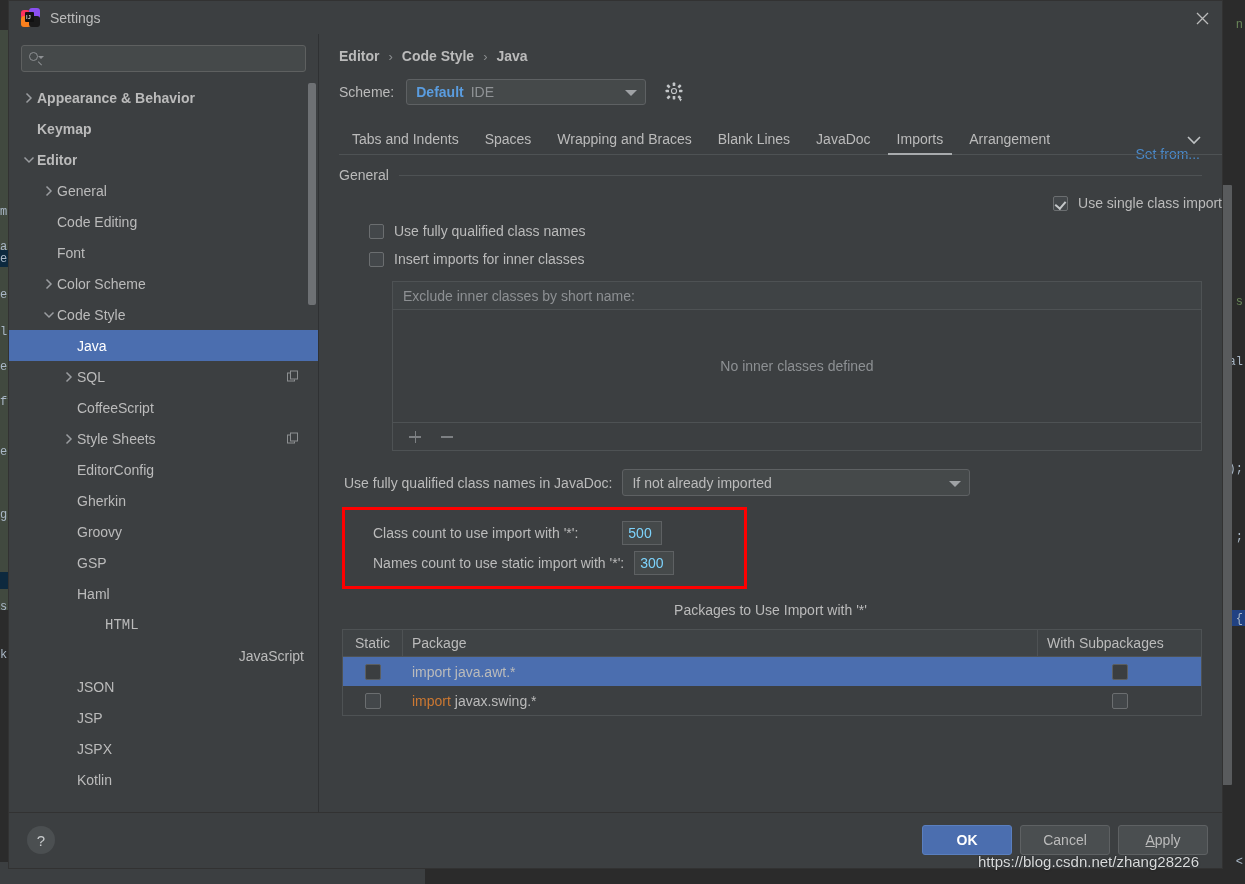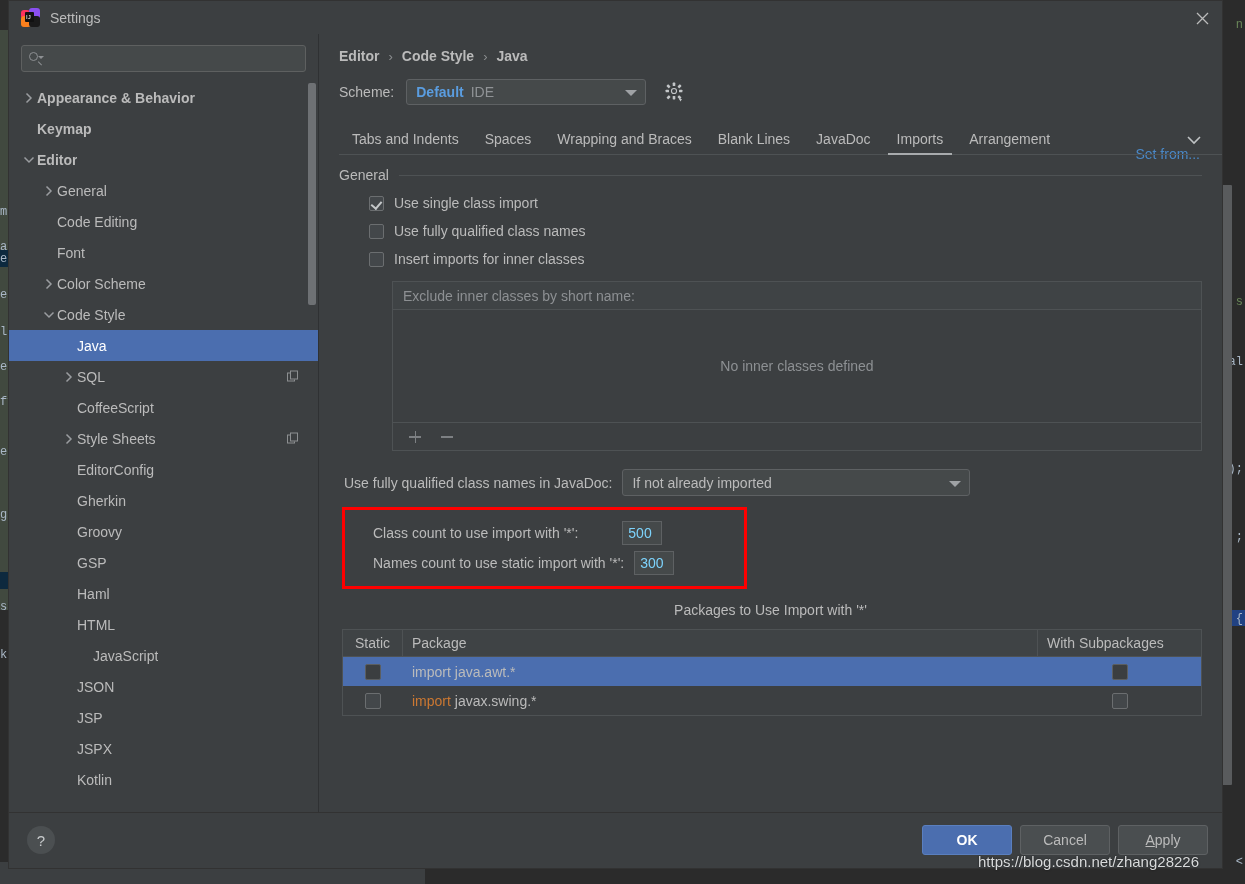--- a/index.html
+++ b/index.html
@@ -216,21 +216,21 @@
   .group-head {
     display: flex; align-items: center; margin-top: 12px; padding-right: 20px;
   }
   .group-head .gt { color: #bbbbbb; font-size: 14px; white-space: nowrap; }
   .group-head .gline { flex: 1 1 auto; height: 1px; background: #4e5254; margin-left: 10px; }
 
   .cbrow {
     display: flex; align-items: center; height: 28px; margin-left: 30px;
     cursor: pointer;
   }
-  .cbrow:first-of-type { margin-top: 6px; }
+  .cbrow:first-of-type { margin-top: 6px; justify-content: flex-end; }
   .cb {
     width: 15px; height: 15px; flex: 0 0 15px;
     border: 1px solid #6b6e70; border-radius: 2px;
     background: #43474a; position: relative; margin-right: 10px;
   }
   .cb.checked::after {
     content: ""; position: absolute; left: 3px; top: 2px;
     width: 5px; height: 8px;
     border-right: 2px solid #c5c8ca; border-bottom: 2px solid #c5c8ca;
     transform: rotate(40deg);
@@ -522,25 +522,25 @@
             <span class="tree-label">Groovy</span>
           </div>
           <div class="tree-row" style="padding-left: 52px;">
             <span class="tree-arrow"></span>
             <span class="tree-label">GSP</span>
           </div>
           <div class="tree-row" style="padding-left: 52px;">
             <span class="tree-arrow"></span>
             <span class="tree-label">Haml</span>
           </div>
-          <div class="tree-row" style="padding-left: 52px;">
+          <div class="tree-row" style="padding-left: 80px; font-family: Liberation Mono, monospace;">
             <span class="tree-arrow"></span>
             <span class="tree-label">HTML</span>
           </div>
-          <div class="tree-row" style="padding-left: 68px;">
+          <div class="tree-row" style="padding-left: 68px; justify-content: flex-end;">
             <span class="tree-arrow"></span>
             <span class="tree-label">JavaScript</span>
           </div>
           <div class="tree-row" style="padding-left: 52px;">
             <span class="tree-arrow"></span>
             <span class="tree-label">JSON</span>
           </div>
           <div class="tree-row" style="padding-left: 52px;">
             <span class="tree-arrow"></span>
             <span class="tree-label">JSP</span>

